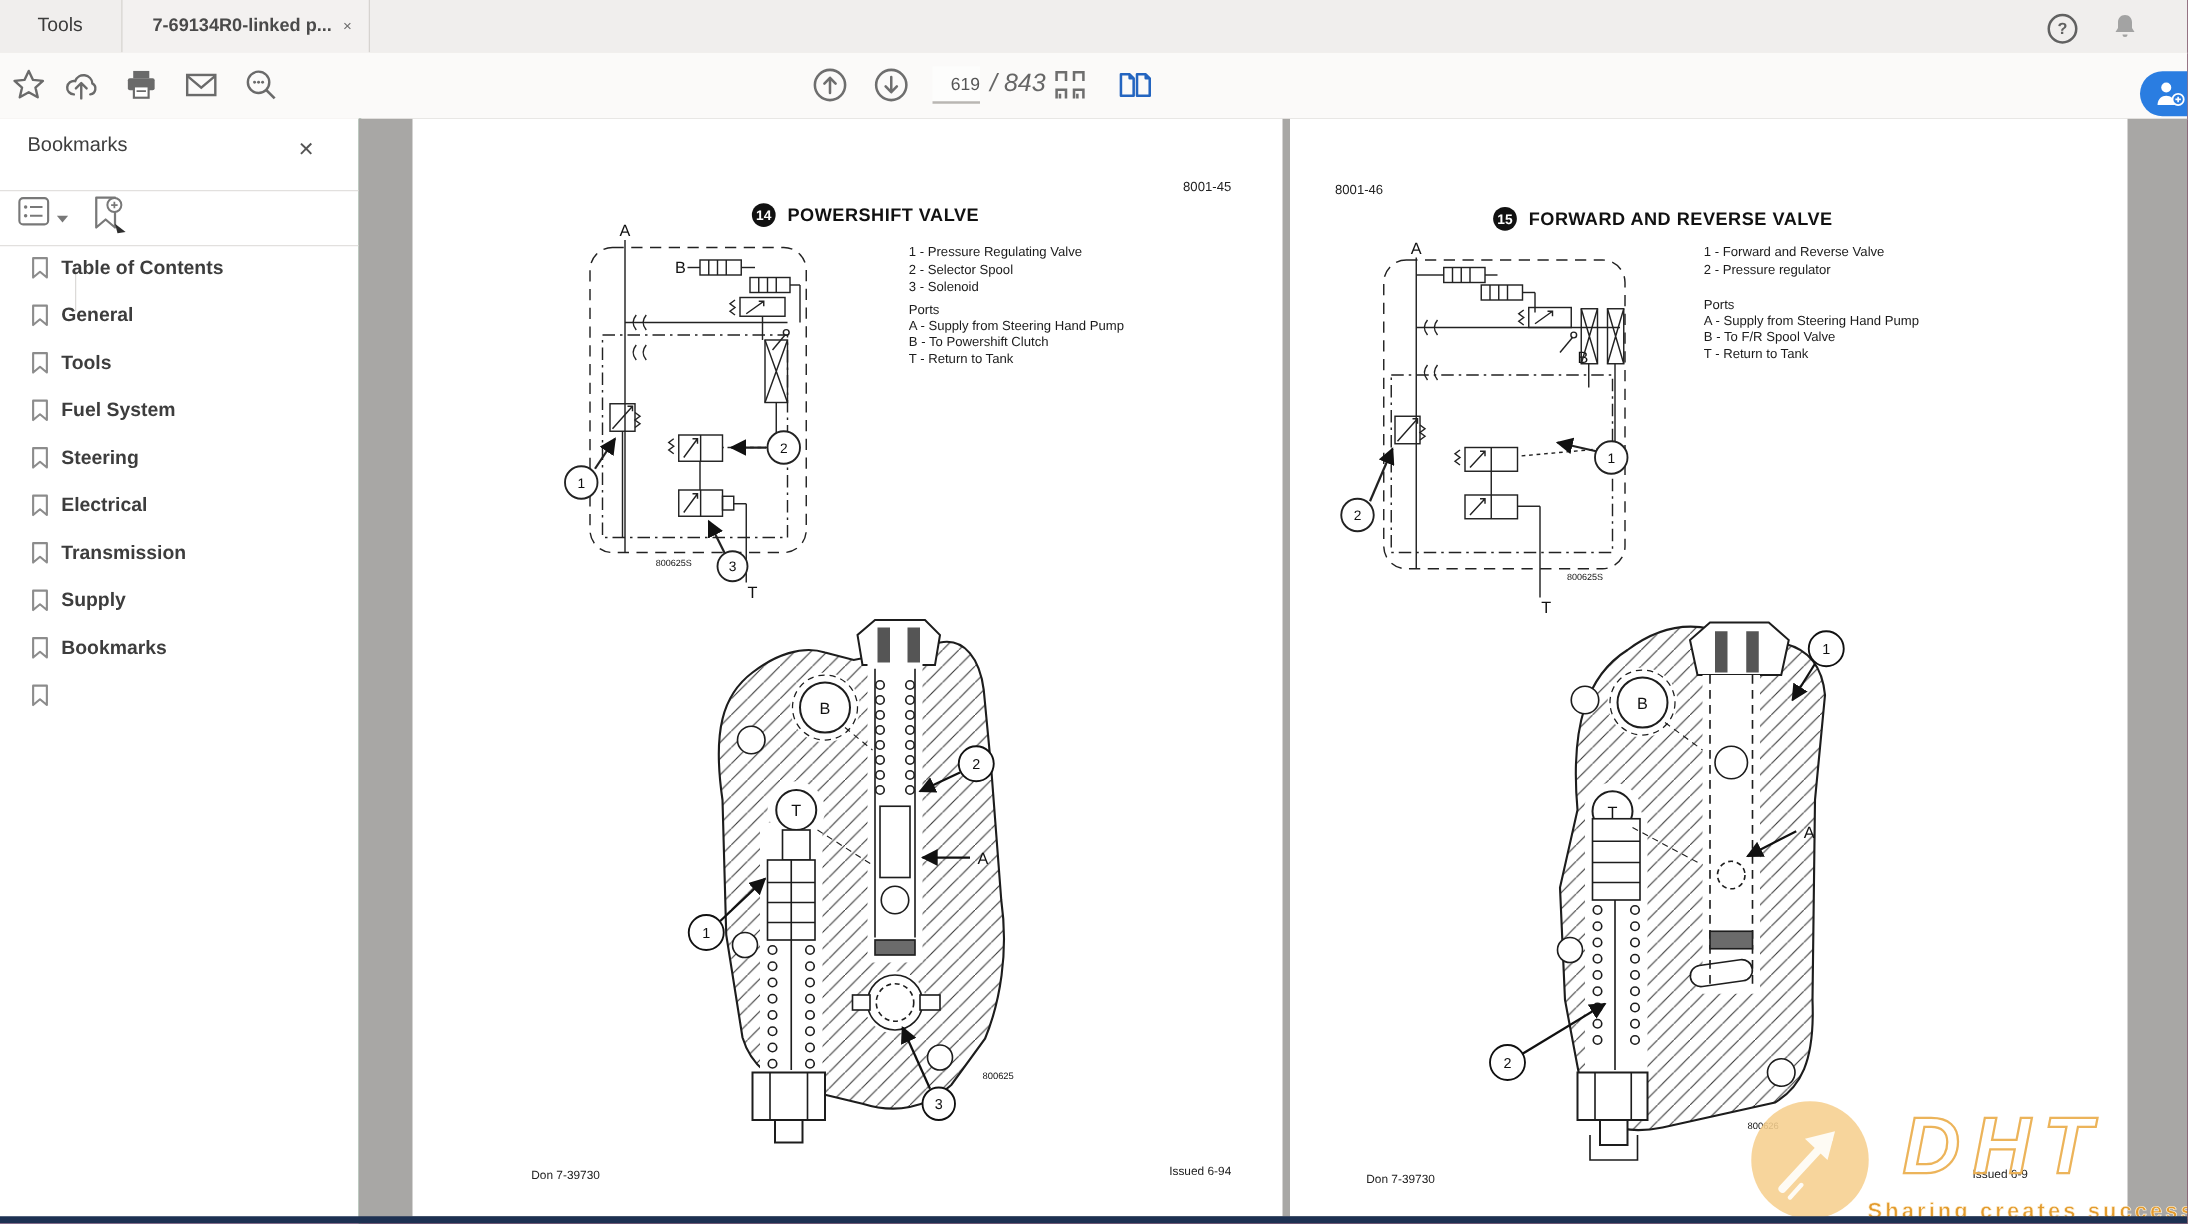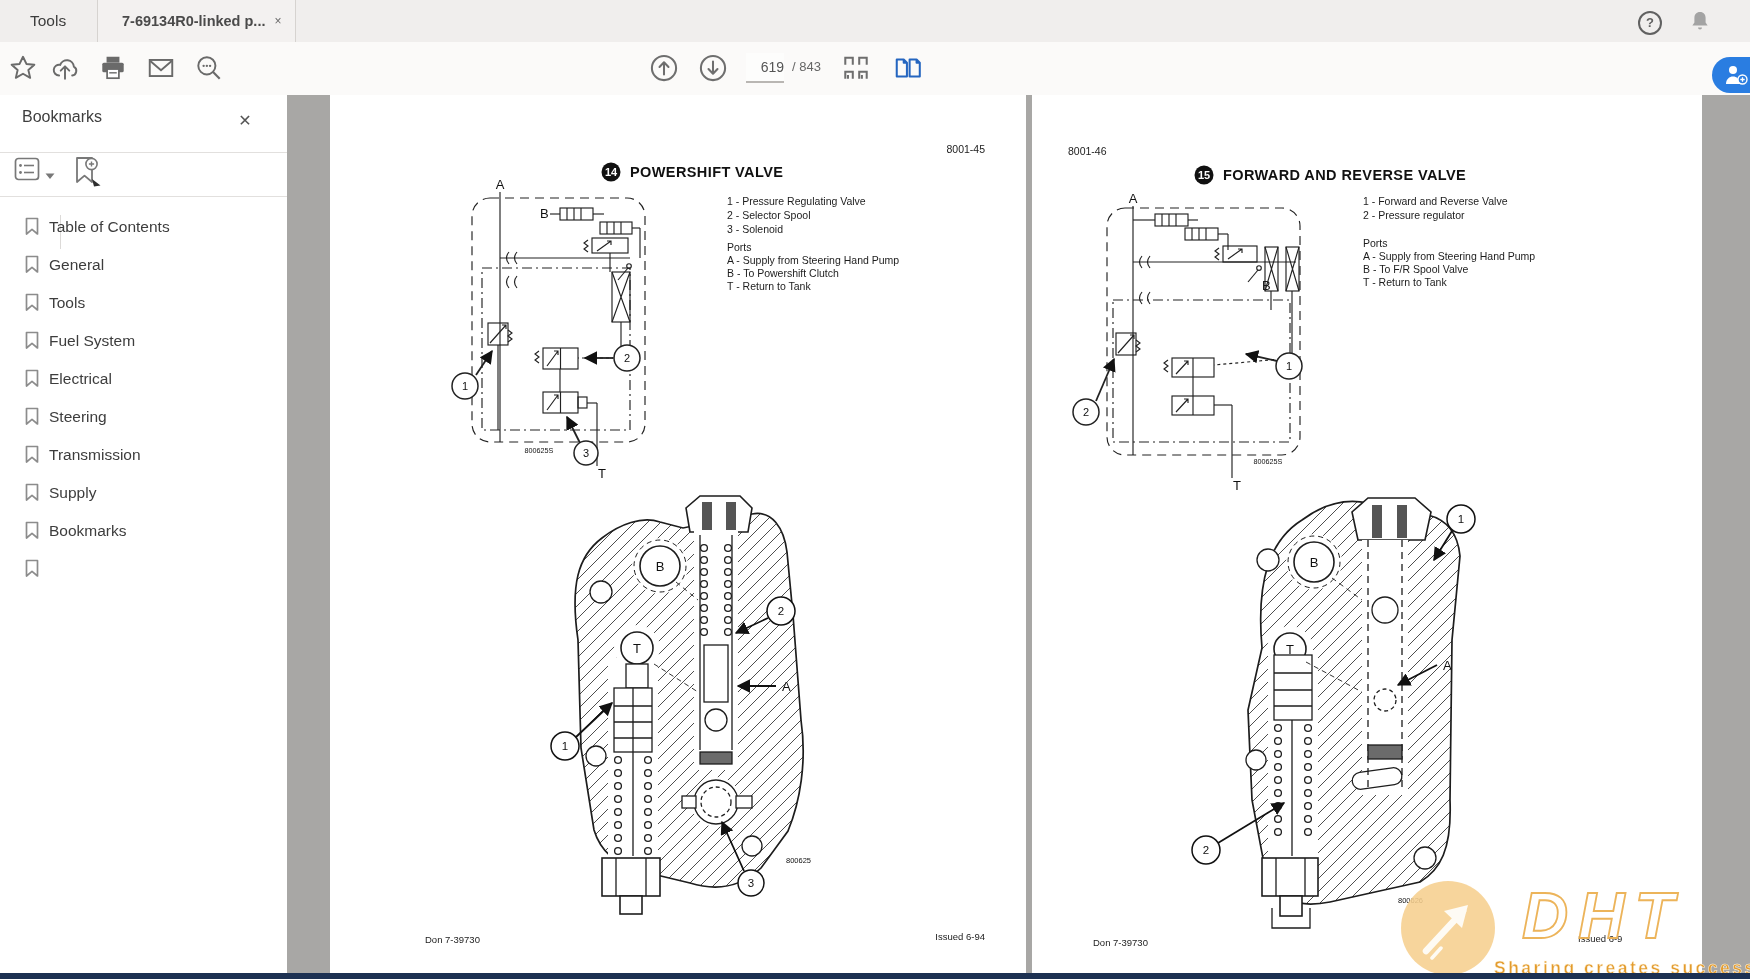--- a/index.html
+++ b/index.html
@@ -18,35 +18,35 @@
              text-align:center;font-size:12px;color:#6b6b6b;cursor:default;}
   .help-circle{position:absolute;left:1638px;top:11px;width:20px;height:20px;border:2px solid #616161;
                border-radius:50%;text-align:center;line-height:20px;font-size:13px;font-weight:bold;color:#616161;}
   .bell{position:absolute;left:1688px;top:10px;width:24px;height:24px;}
   
   .toolbar{position:absolute;left:0;top:42px;width:1750px;height:53px;background:#fbfaf9;
            border-bottom:1px solid #dedcda;}
   .tb-ic{position:absolute;top:11px;width:30px;height:30px;}
   .page-box{position:absolute;left:746px;top:11px;width:38px;height:28px;background:#fdfdfc;
             border-bottom:2px solid #b9b6b3;text-align:right;line-height:28px;font-size:14px;color:#555;}
-  .page-total{position:absolute;left:792px;top:11px;height:28px;line-height:28px;font-size:13px;color:#666;}
+  .page-total{position:absolute;left:792px;top:11px;height:28px;line-height:28px;font-size:20px;color:#666;font-style:italic;}
   .share-pill{position:absolute;left:1712px;top:15px;width:48px;height:36px;background:#2a7de1;
               border-radius:18px 0 0 18px;}
   .share-pill svg{position:absolute;left:12px;top:7px;}
   
   .sidebar{position:absolute;left:0;top:95px;width:287px;height:884px;background:#fff;
            border-right:2px solid #14532d;}
   .bm-title{position:absolute;left:22px;top:13px;font-size:16px;color:#3e3e3e;}
   .bm-close{position:absolute;left:233px;top:14px;width:24px;height:24px;text-align:center;
             line-height:24px;font-size:16px;color:#555;}
   .bm-div1{position:absolute;left:0;top:57px;width:287px;border-top:1px solid #e2e0de;}
   .bm-tools{position:absolute;left:0;top:58px;width:287px;height:43px;}
   .bm-div2{position:absolute;left:0;top:101px;width:287px;border-top:1px solid #e2e0de;}
   .bm-vsep{position:absolute;left:60px;top:62px;height:34px;border-left:1px solid #dcdad8;}
-  .bm-list{position:absolute;left:0;top:112px;width:265px;}
+  .bm-list{position:absolute;left:0;top:100px;width:265px;font-weight:bold;}
   .bm-item{position:relative;min-height:38px;padding:8px 10px 0 25px;display:flex;gap:10px;
            box-sizing:border-box;}
   .bm-item svg{flex:0 0 14px;margin-top:2px;}
   .bm-label{font-size:15.5px;color:#3d3d3d;line-height:23px;max-width:165px;}
   .collapse-handle{position:absolute;left:289px;top:533px;width:0;height:0;
       border-top:8px solid transparent;border-bottom:8px solid transparent;border-right:9px solid #2b2b2b;}
   
   .content{position:absolute;left:287px;top:95px;width:1463px;height:884px;background:#a8a7a5;}
   .pdfpage{position:absolute;top:0;height:878px;background:#fff;}
   .page-left{left:43px;width:696px;}
@@ -202,27 +202,27 @@
       <div class="bm-item">
         <svg width="14" height="19" viewBox="0 0 14 19">
             <path d="M1.5 1.5 H12.5 V17 L7 12.4 L1.5 17 Z" fill="none" stroke="#8c8c8c" stroke-width="1.7" stroke-linejoin="round"></path>
           </svg>
         <span class="bm-label">Fuel System</span>
       </div>
       <div class="bm-item">
         <svg width="14" height="19" viewBox="0 0 14 19">
             <path d="M1.5 1.5 H12.5 V17 L7 12.4 L1.5 17 Z" fill="none" stroke="#8c8c8c" stroke-width="1.7" stroke-linejoin="round"></path>
           </svg>
+        <span class="bm-label">Steering</span>
+      </div>
+      <div class="bm-item">
+        <svg width="14" height="19" viewBox="0 0 14 19">
+            <path d="M1.5 1.5 H12.5 V17 L7 12.4 L1.5 17 Z" fill="none" stroke="#8c8c8c" stroke-width="1.7" stroke-linejoin="round"></path>
+          </svg>
         <span class="bm-label">Electrical</span>
-      </div>
-      <div class="bm-item">
-        <svg width="14" height="19" viewBox="0 0 14 19">
-            <path d="M1.5 1.5 H12.5 V17 L7 12.4 L1.5 17 Z" fill="none" stroke="#8c8c8c" stroke-width="1.7" stroke-linejoin="round"></path>
-          </svg>
-        <span class="bm-label">Steering</span>
       </div>
       <div class="bm-item">
         <svg width="14" height="19" viewBox="0 0 14 19">
             <path d="M1.5 1.5 H12.5 V17 L7 12.4 L1.5 17 Z" fill="none" stroke="#8c8c8c" stroke-width="1.7" stroke-linejoin="round"></path>
           </svg>
         <span class="bm-label">Transmission</span>
       </div>
       <div class="bm-item">
         <svg width="14" height="19" viewBox="0 0 14 19">
             <path d="M1.5 1.5 H12.5 V17 L7 12.4 L1.5 17 Z" fill="none" stroke="#8c8c8c" stroke-width="1.7" stroke-linejoin="round"></path>

